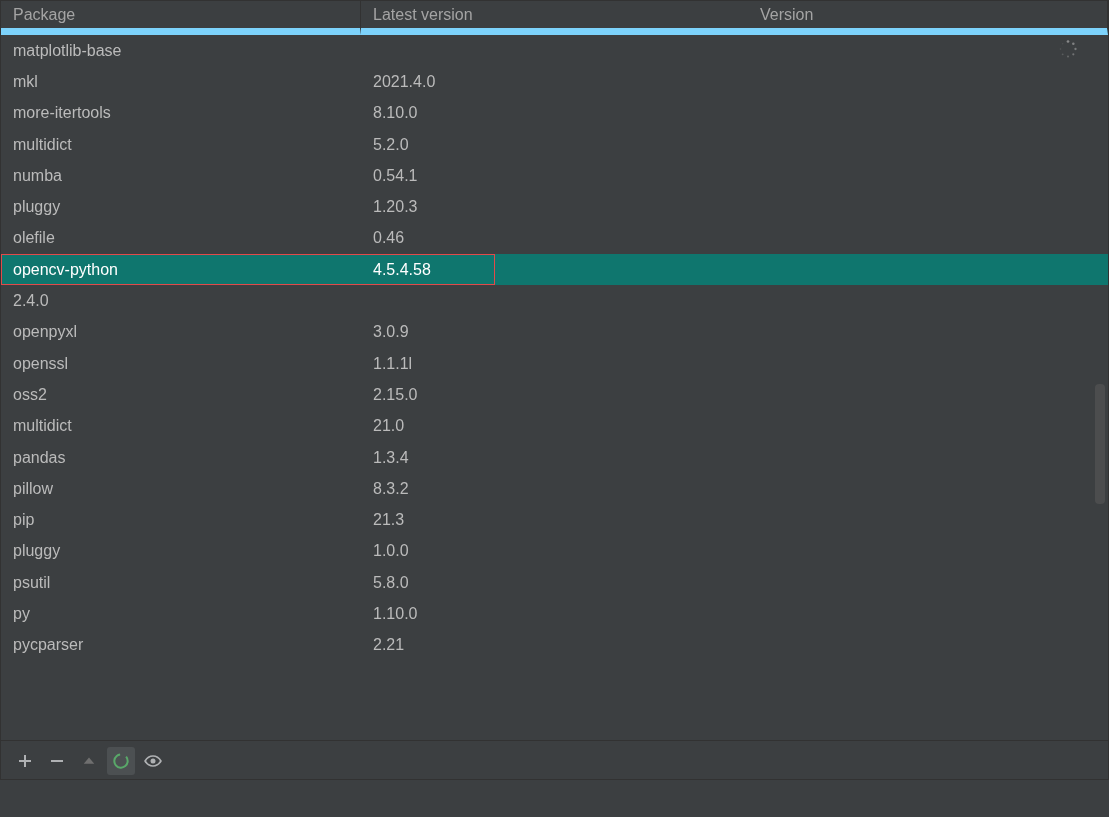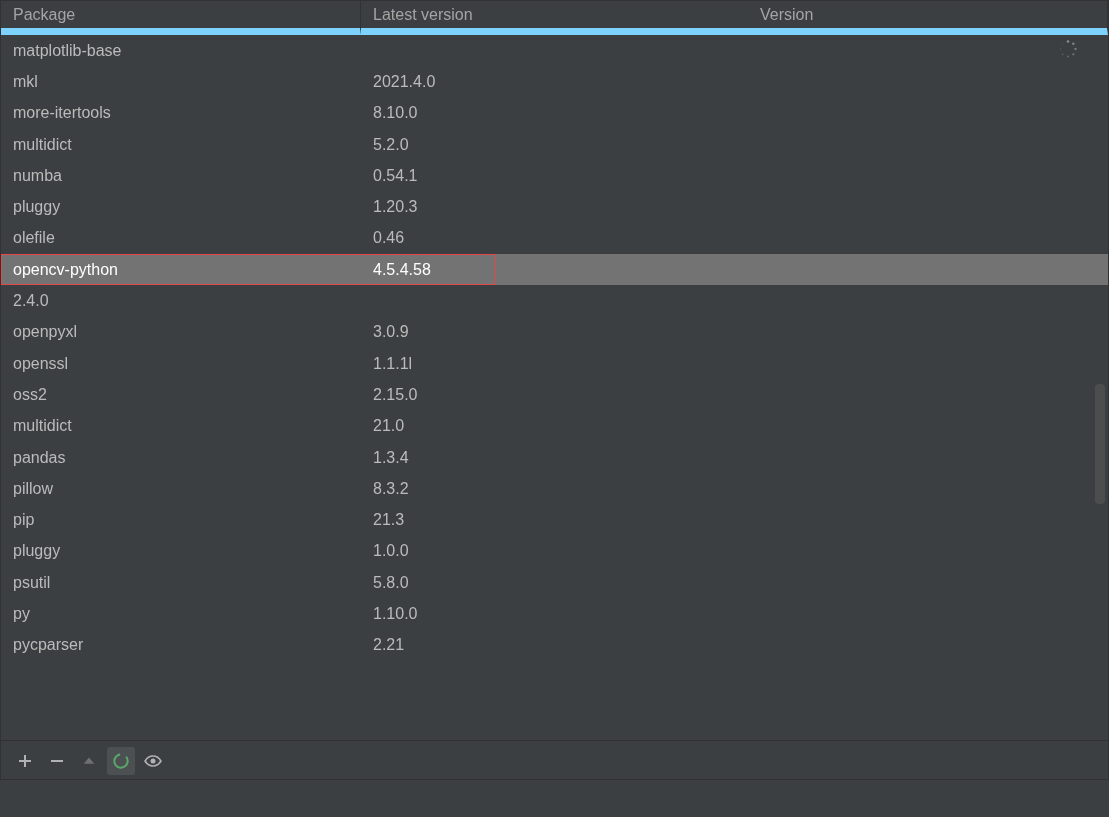--- a/index.html
+++ b/index.html
@@ -41,21 +41,21 @@
       height: 705px;
       overflow: hidden;
     }
     .row {
       display: flex;
       height: 31.3px;
       align-items: center;
     }
     .row.hovered { background: #4c5052; }
     .row.selected {
-      background: #737373;
+      background: #0f766e;
       color: #ffffff;
     }
     .highlight-wrapper {
       position: relative;
     }
     .highlight-rect {
       position: absolute;
       top: 0; left: 0; height: 100%;
       width: 494px;
       border: 1.5px solid #e24a4a;

